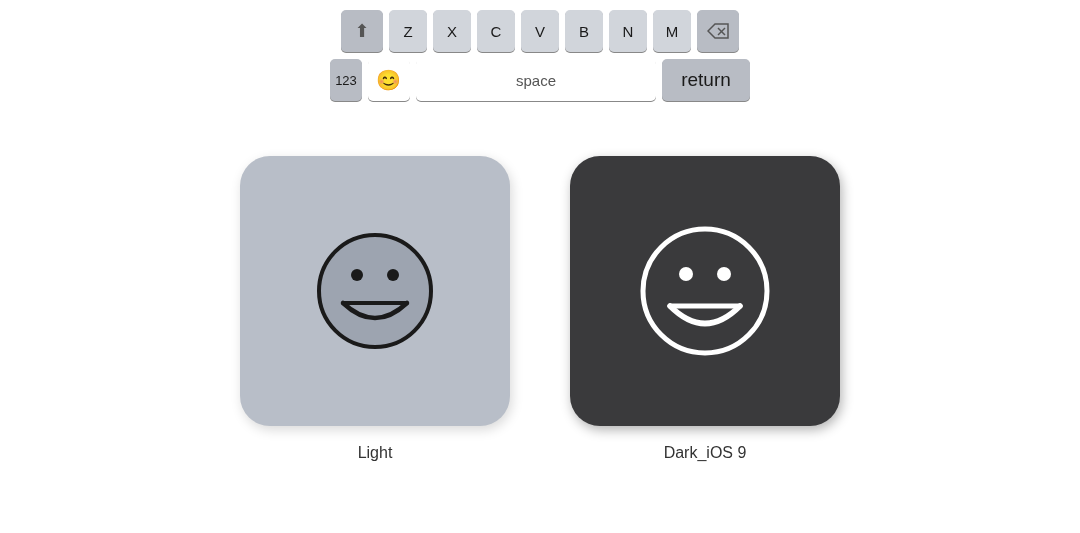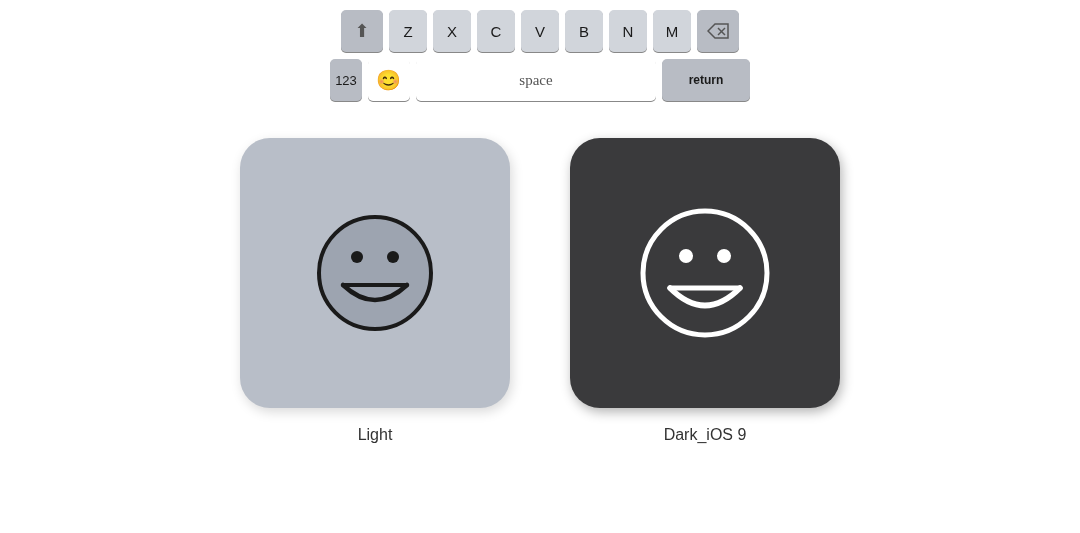--- a/index.html
+++ b/index.html
@@ -72,34 +72,32 @@
       width: 42px;
       background: #ffffff;
       font-size: 20px;
     }
 
     .key-space {
       flex: 1;
       background: #ffffff;
       font-size: 15px;
       color: #555;
-      font-family: Liberation Serif, serif;
     }
 
     .key-return {
       width: 88px;
       background: #b8bcc4;
-      font-size: 12px;
-      font-weight: bold;
+      font-size: 19px;
     }
 
     
     .themes-container {
       position: absolute;
-      top: 128px;
+      top: 146px;
       left: 0;
       right: 0;
       display: flex;
       justify-content: center;
       align-items: flex-start;
       gap: 60px;
       padding: 10px 44px;
     }
 
     .theme-item {

